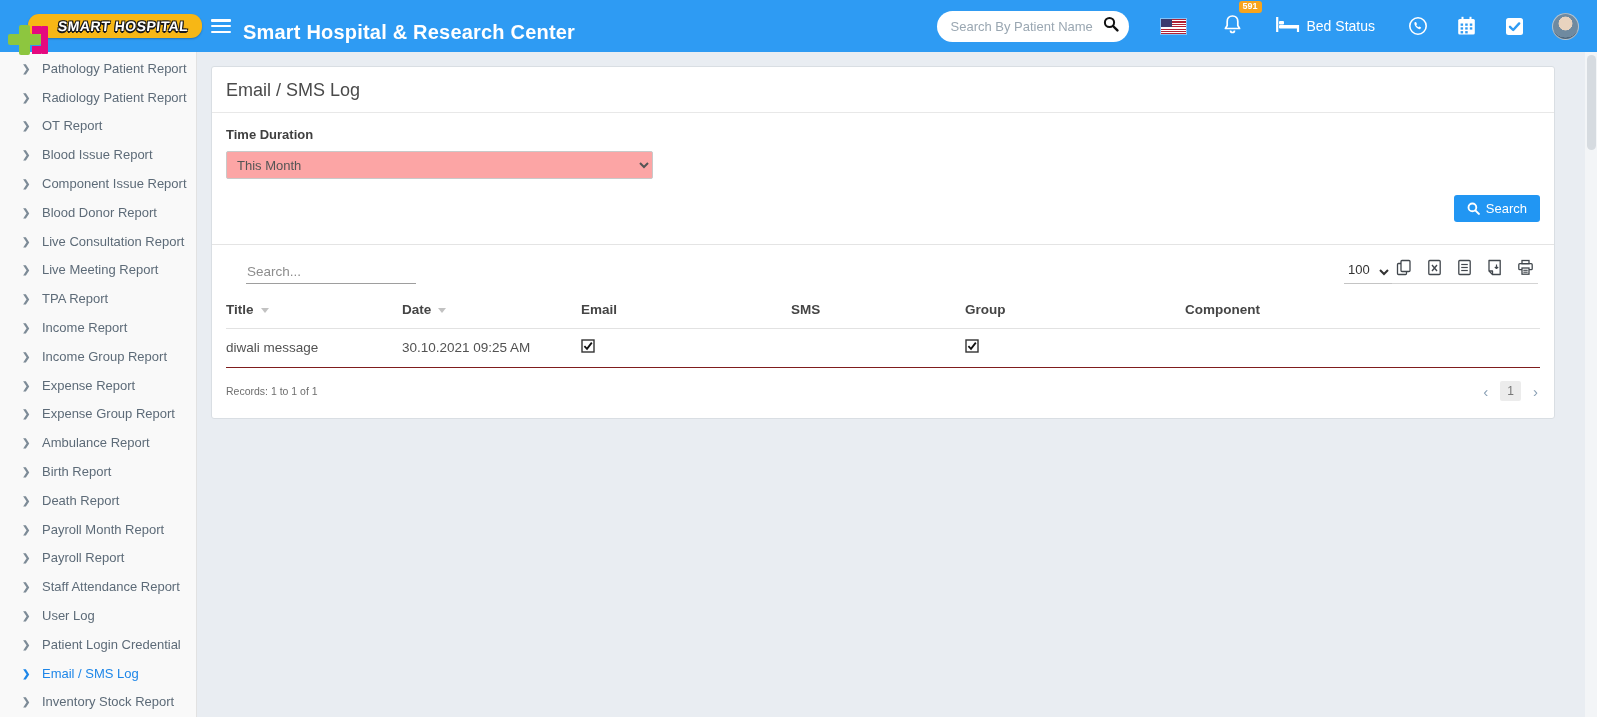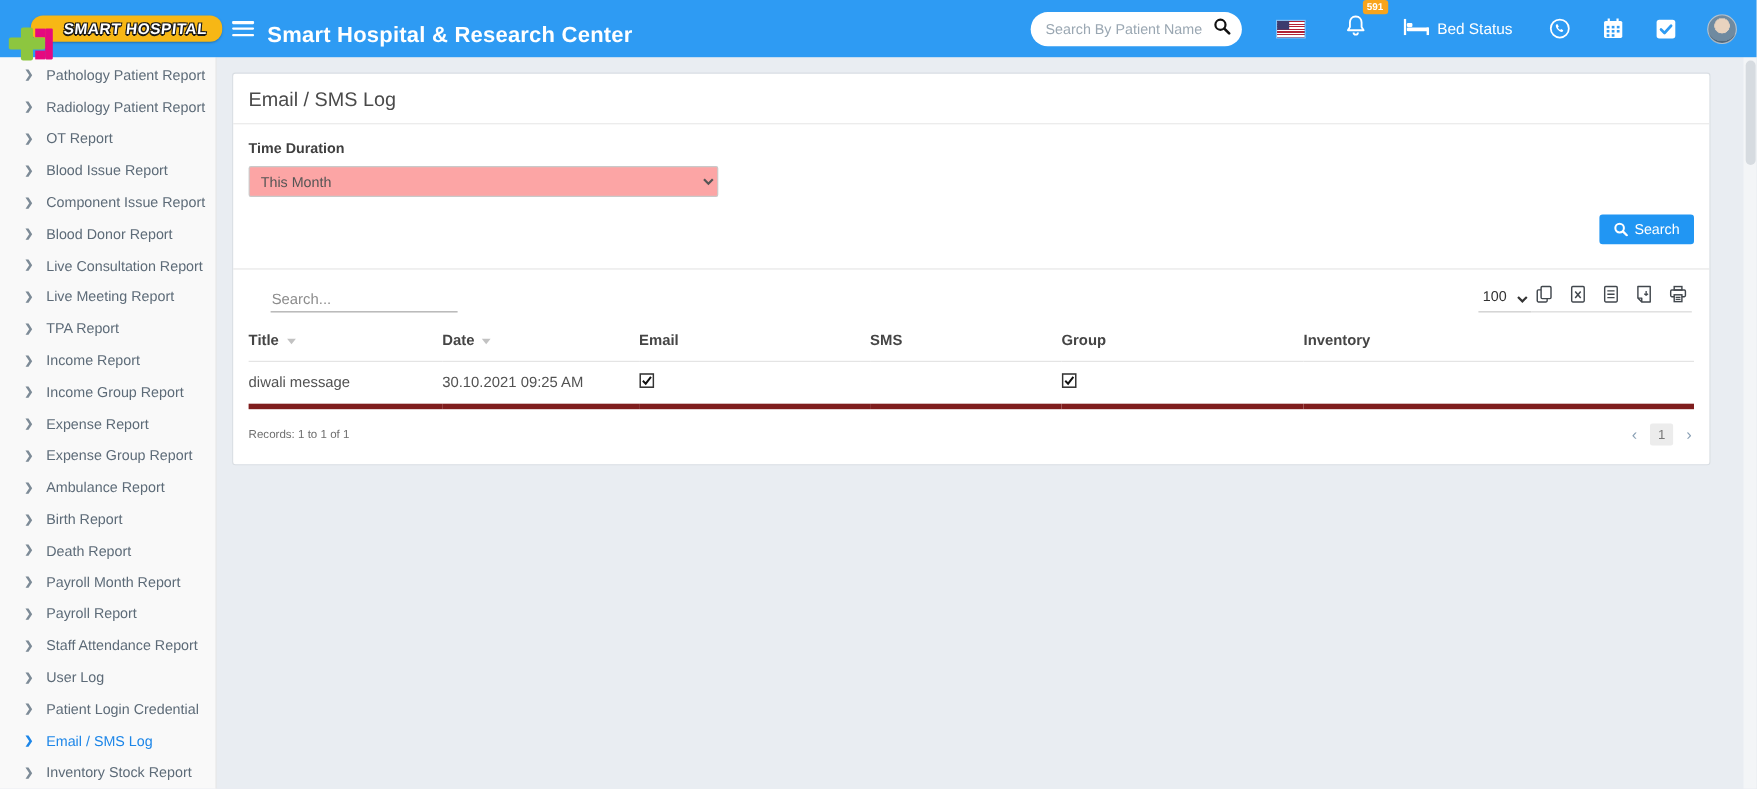--- a/index.html
+++ b/index.html
@@ -61,21 +61,21 @@
   .table-zone { border-top:1px solid #e4e4e4; padding:14px 14px 0; display:flex; justify-content:space-between; align-items:flex-end; }
   .tbl-search { border:none; outline:none; border-bottom:1px solid #9e9e9e; width:170px; font-size:13.5px; color:#444; padding:2px 1px 4px; background:transparent; font-family:"Liberation Sans",sans-serif;margin-left:20px; }
   .tbl-search::placeholder { color:#8d8d8d; }
   .tbl-tools { display:flex; align-items:flex-end; padding-right:2px; }
   .pagesize-select { border:none; border-bottom:1px solid #c4c4c4; font-size:13px; color:#333; width:48px; padding:0 0 5px; background:transparent; font-family:"Liberation Sans",sans-serif; outline:none; }
   .export-icons { display:flex; gap:15px; border-bottom:1px solid #d4d4d4; padding:0 4px 7px; }
   .export-icons .eicon { cursor:pointer; display:flex; }
 
   table.log { width:calc(100% - 28px); margin:6px 14px 0; border-collapse:collapse; }
   table.log th { text-align:left; font-size:13.5px; color:#454545; font-weight:bold; padding:12px 0 11px; border-bottom:1px solid #e2e2e2; cursor:pointer; }
-  table.log td { font-size:13.5px; color:#525252; padding:10px 0 11px; border-bottom:5px solid #7f1d1d; }
+  table.log td { font-size:13.5px; color:#525252; padding:10px 0 11px; border-bottom:1px solid #7f1d1d; }
   .sort-caret { display:inline-block; width:0; height:0; border-left:4px solid transparent; border-right:4px solid transparent; border-top:5px solid #c2c2c2; margin-left:7px; vertical-align:middle; }
   .cb { display:inline-flex; }
 
   .card-footer { display:flex; justify-content:space-between; align-items:center; padding:13px 14px 17px; }
   .records { font-size:10.5px; color:#6e6e6e; }
   .pager { display:flex; align-items:center; gap:10px; }
   .pg-arrow { color:#8aa0b5; font-size:15px; cursor:pointer; line-height:1; padding:0 2px; }
   .pg-num { background:#ececec; color:#777; font-size:12px; padding:3px 7px; border-radius:2px; cursor:pointer; }
 </style>
 </head>
@@ -344,21 +344,21 @@
           <col style="width:220px">
           <col>
         </colgroup>
       <thead>
         <tr>
           <th><span>Title</span><span class="sort-caret"></span></th>
           <th><span>Date</span><span class="sort-caret"></span></th>
           <th><span>Email</span></th>
           <th><span>SMS</span></th>
           <th><span>Group</span></th>
-          <th><span>Inventory</span></th>
+          <th><span>Component</span></th>
         </tr>
       </thead>
       <tbody>
         <tr>
           <td>diwali message</td>
           <td>30.10.2021 09:25 AM</td>
           <td>
             <span class="cb">
               <svg width="14" height="14" viewBox="0 0 14 14">
                   <rect x="1" y="1" width="12" height="12" fill="#fff" stroke="#333" stroke-width="1.4"></rect>

